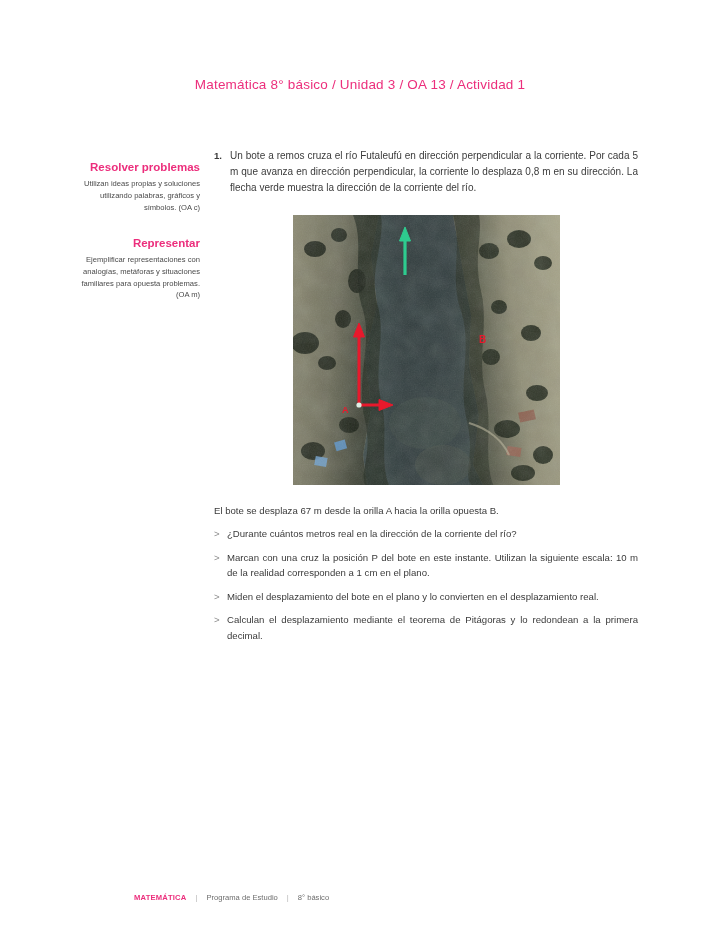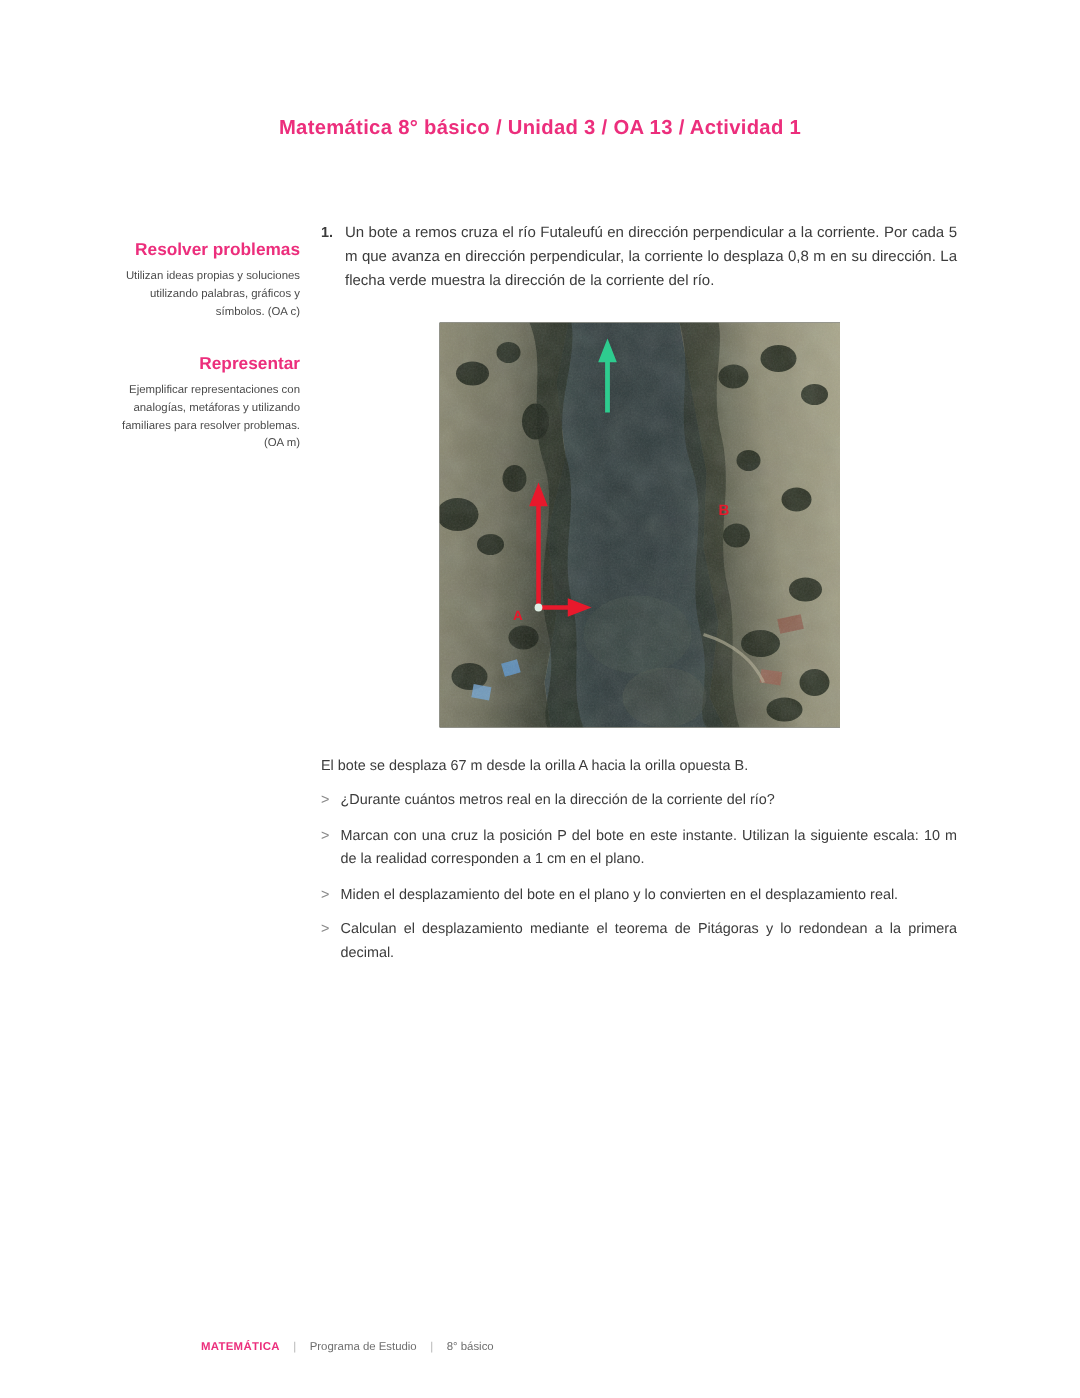--- a/index.html
+++ b/index.html
@@ -23,21 +23,21 @@
   }
 
   
   .doc-title {
     position: absolute;
     top: 77px;
     left: 0;
     width: 720px;
     text-align: center;
     font-size: 13.5px;
-    font-weight: bold;
+    font-weight: normal;
     color: #ec2e7c;
     letter-spacing: 0.2px;
   }
 
   
   .sidebar {
     position: absolute;
     left: 78px;
     top: 160px;
     width: 122px;
@@ -160,21 +160,21 @@
 
   <aside class="sidebar">
 
     <div class="oa-block">
       <div class="oa-heading">Resolver problemas</div>
       <div class="oa-desc">Utilizan ideas propias y soluciones utilizando palabras, gráficos y símbolos. (OA c)</div>
     </div>
 
     <div class="oa-block">
       <div class="oa-heading">Representar</div>
-      <div class="oa-desc">Ejemplificar representaciones con analogías, metáforas y utilizando familiares para resolver problemas. (OA m)</div>
+      <div class="oa-desc">Ejemplificar representaciones con analogías, metáforas y situaciones familiares para opuesta problemas. (OA m)</div>
     </div>
 
   </aside>
 
   <main class="main">
 
     <div class="q-row">
       <div class="q-num">1.</div>
       <div class="q-text">Un bote a remos cruza el río Futaleufú en dirección perpendicular a la corriente. Por cada 5 m que avanza en dirección perpendicular, la corriente lo desplaza 0,8 m en su dirección. La flecha verde muestra la dirección de la corriente del río.</div>
     </div>

